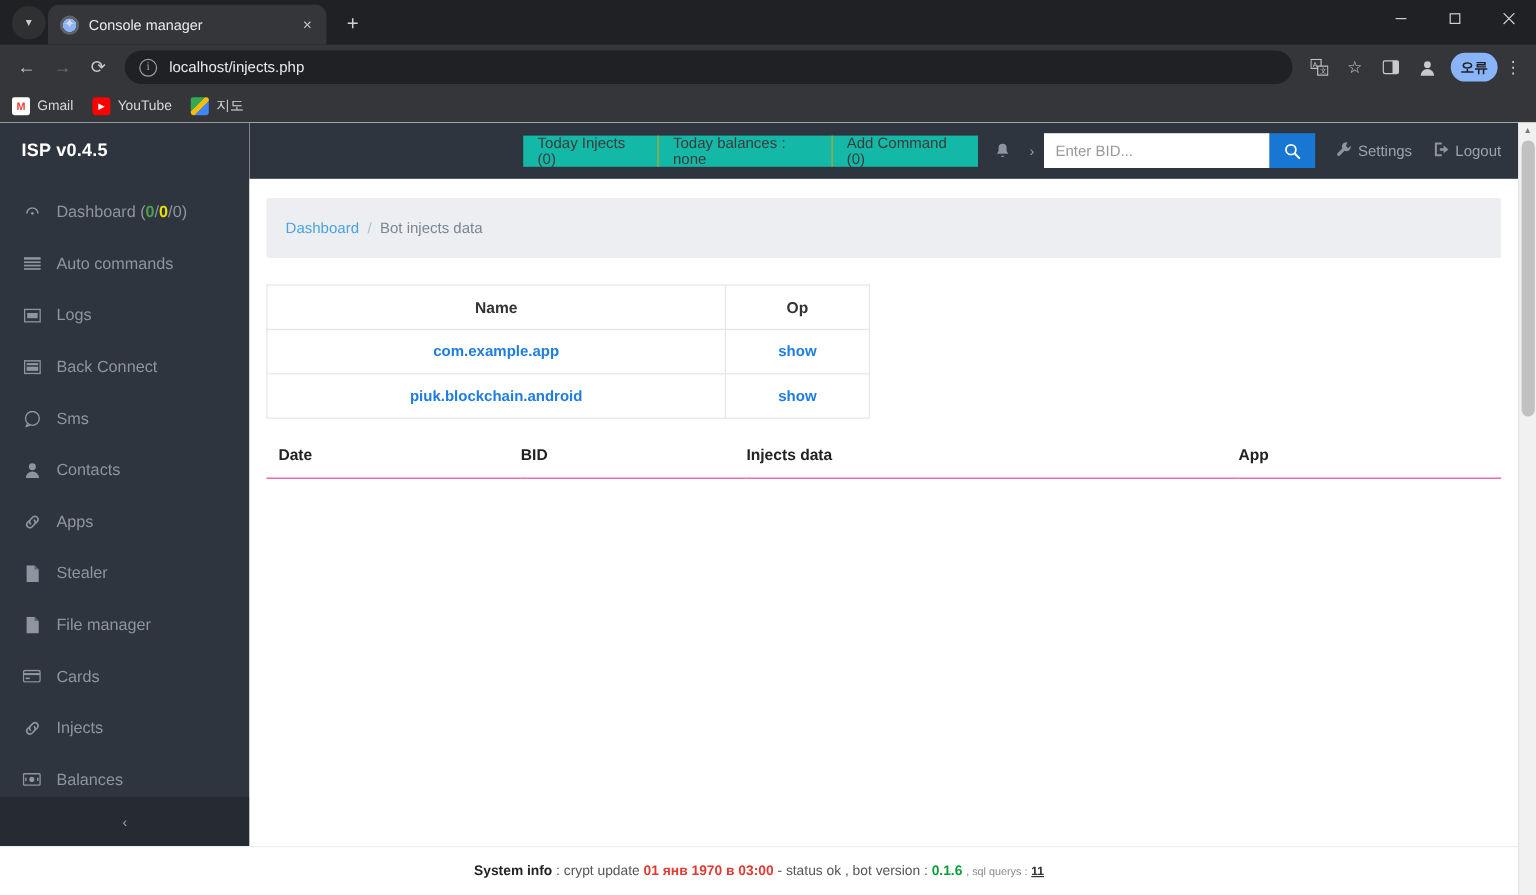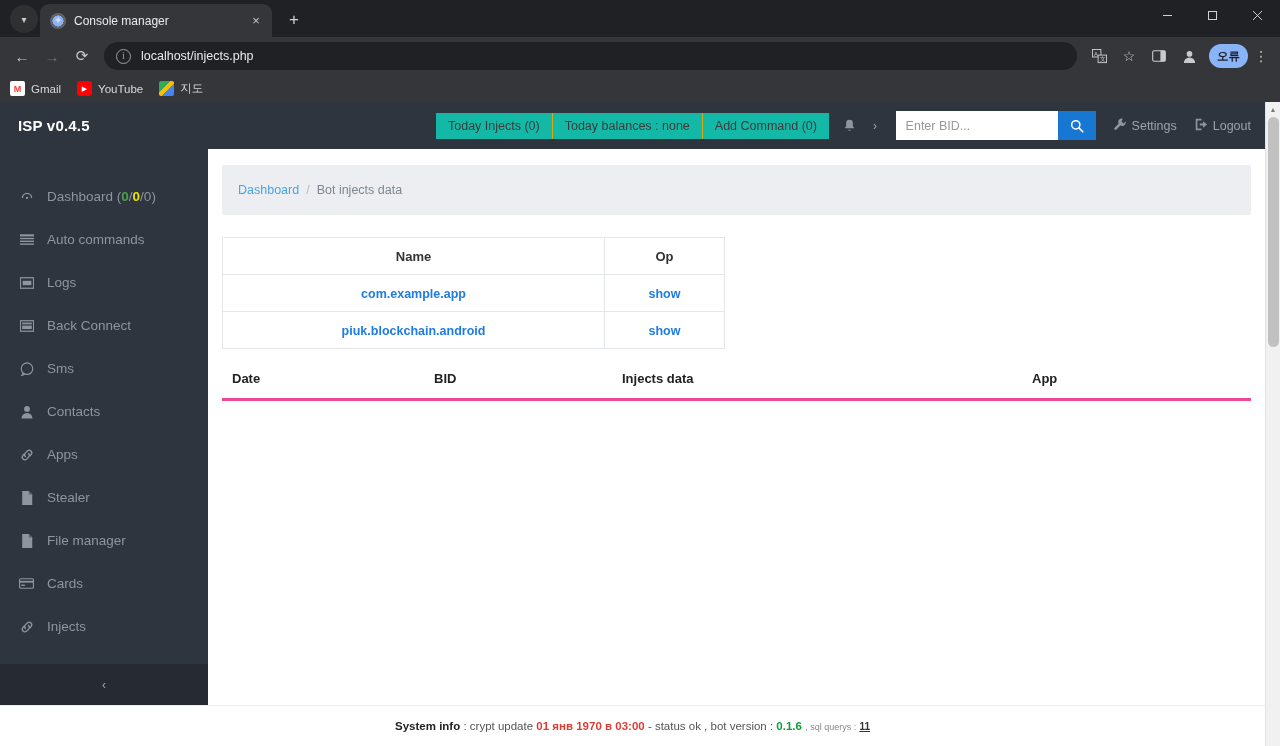--- a/index.html
+++ b/index.html
@@ -84,21 +84,21 @@
   .ico-yt { background:#ff0000; color:#fff; font-size:7px; border-radius:3px; }
   .ico-maps { background:linear-gradient(135deg,#34a853 0 40%,#fbbc04 40% 60%,#4285f4 60% 100%); }
 
   
   .viewport { flex:1; display:flex; background:#fff; position:relative; overflow:hidden; }
   .page { flex:1; display:flex; flex-direction:column; background:#fff; position:relative; }
 
   
   .sidebar {
     width:208px; background:#2f353e; color:#9aa2ad;
-    display:flex; flex-direction:column; flex:0 0 208px; position:relative;gap:20px;
+    display:flex; flex-direction:column; flex:0 0 208px; position:relative;
   }
   .brand { height:47px; display:flex; align-items:center; padding-left:18px; color:#fff;
            font-size:15px; font-weight:bold; letter-spacing:.2px; }
   .nav { flex:1; padding-top:6px; overflow:hidden; }
   .nav-item {
     height:43px; display:flex; align-items:center; gap:12px; padding:0 16px 0 18px;
     font-size:13.5px; color:#8e95a0; cursor:pointer; position:relative;
   }
   .nav-ico { width:17px; display:flex; align-items:center; justify-content:center; font-size:13px; color:#8e95a0; flex:0 0 auto;}
   .nav-label { flex:1; white-space:nowrap; }
@@ -124,21 +124,21 @@
     border-right:1px solid #d9a812;
   }
   .btn-y:last-child { border-right:none; }
   .bell { width:30px; height:26px; display:flex; align-items:center; justify-content:center;
           color:#9aa2ad; font-size:13px; cursor:pointer; margin-left:6px; }
   .chev-r { width:20px; display:flex; align-items:center; justify-content:center;
             color:#9aa2ad; font-size:12px; cursor:pointer; }
   .topbar-right { margin-left:auto; display:flex; align-items:center; gap:0; }
   .searchbox { display:flex; height:29px; }
   .searchbox input {
-    width:162px; height:29px; border:none; outline:none; background:#fff;
+    width:188px; height:29px; border:none; outline:none; background:#fff;
     padding:0 10px; font-size:12.5px; color:#333; font-family:"Liberation Sans", sans-serif;
   }
   .searchbox input::placeholder { color:#999; }
   .search-btn {
     width:38px; background:#1877d2; color:#fff; display:flex; align-items:center;
     justify-content:center; font-size:13px; cursor:pointer;
   }
   .top-link { display:flex; align-items:center; gap:5px; color:#9aa2ad; font-size:12.5px;
               margin-left:18px; cursor:pointer; }
 
@@ -154,21 +154,21 @@
   table.t1 { border-collapse:collapse; table-layout:fixed; }
   table.t1 th, table.t1 td { border:1px solid #e4e7ea; padding:0 12px; height:37px; text-align:center; vertical-align:middle; }
   table.t1 th { font-size:13px; color:#333; font-weight:bold; }
   table.t1 td a { color:#1f7ce0; font-size:12.5px; font-weight:bold; text-decoration:none; cursor:pointer; }
   .col-name { width:382px; }
   .col-op { width:120px; }
 
   .tbl2 { margin-top:22px; }
   table.t2 { width:100%; border-collapse:collapse; table-layout:fixed; }
   table.t2 th { text-align:left; font-size:13px; color:#222; font-weight:bold;
-                padding:0 0 12px 0; border-bottom:3px solid #ec4899; }
+                padding:0 0 12px 0; border-bottom:1px solid #ec4899; }
   table.t2 th:nth-child(1){ width:212px; padding-left:10px; }
   table.t2 th:nth-child(2){ width:188px; }
   table.t2 th:nth-child(3){ width:410px; }
   table.t2 th:nth-child(4){ width:auto; }
 
   .page-footer {
     height:41px; background:#fff; border-top:1px solid #eceef1;
     display:flex; align-items:center; justify-content:center;
     font-size:11.5px; color:#555; gap:0;
   }

